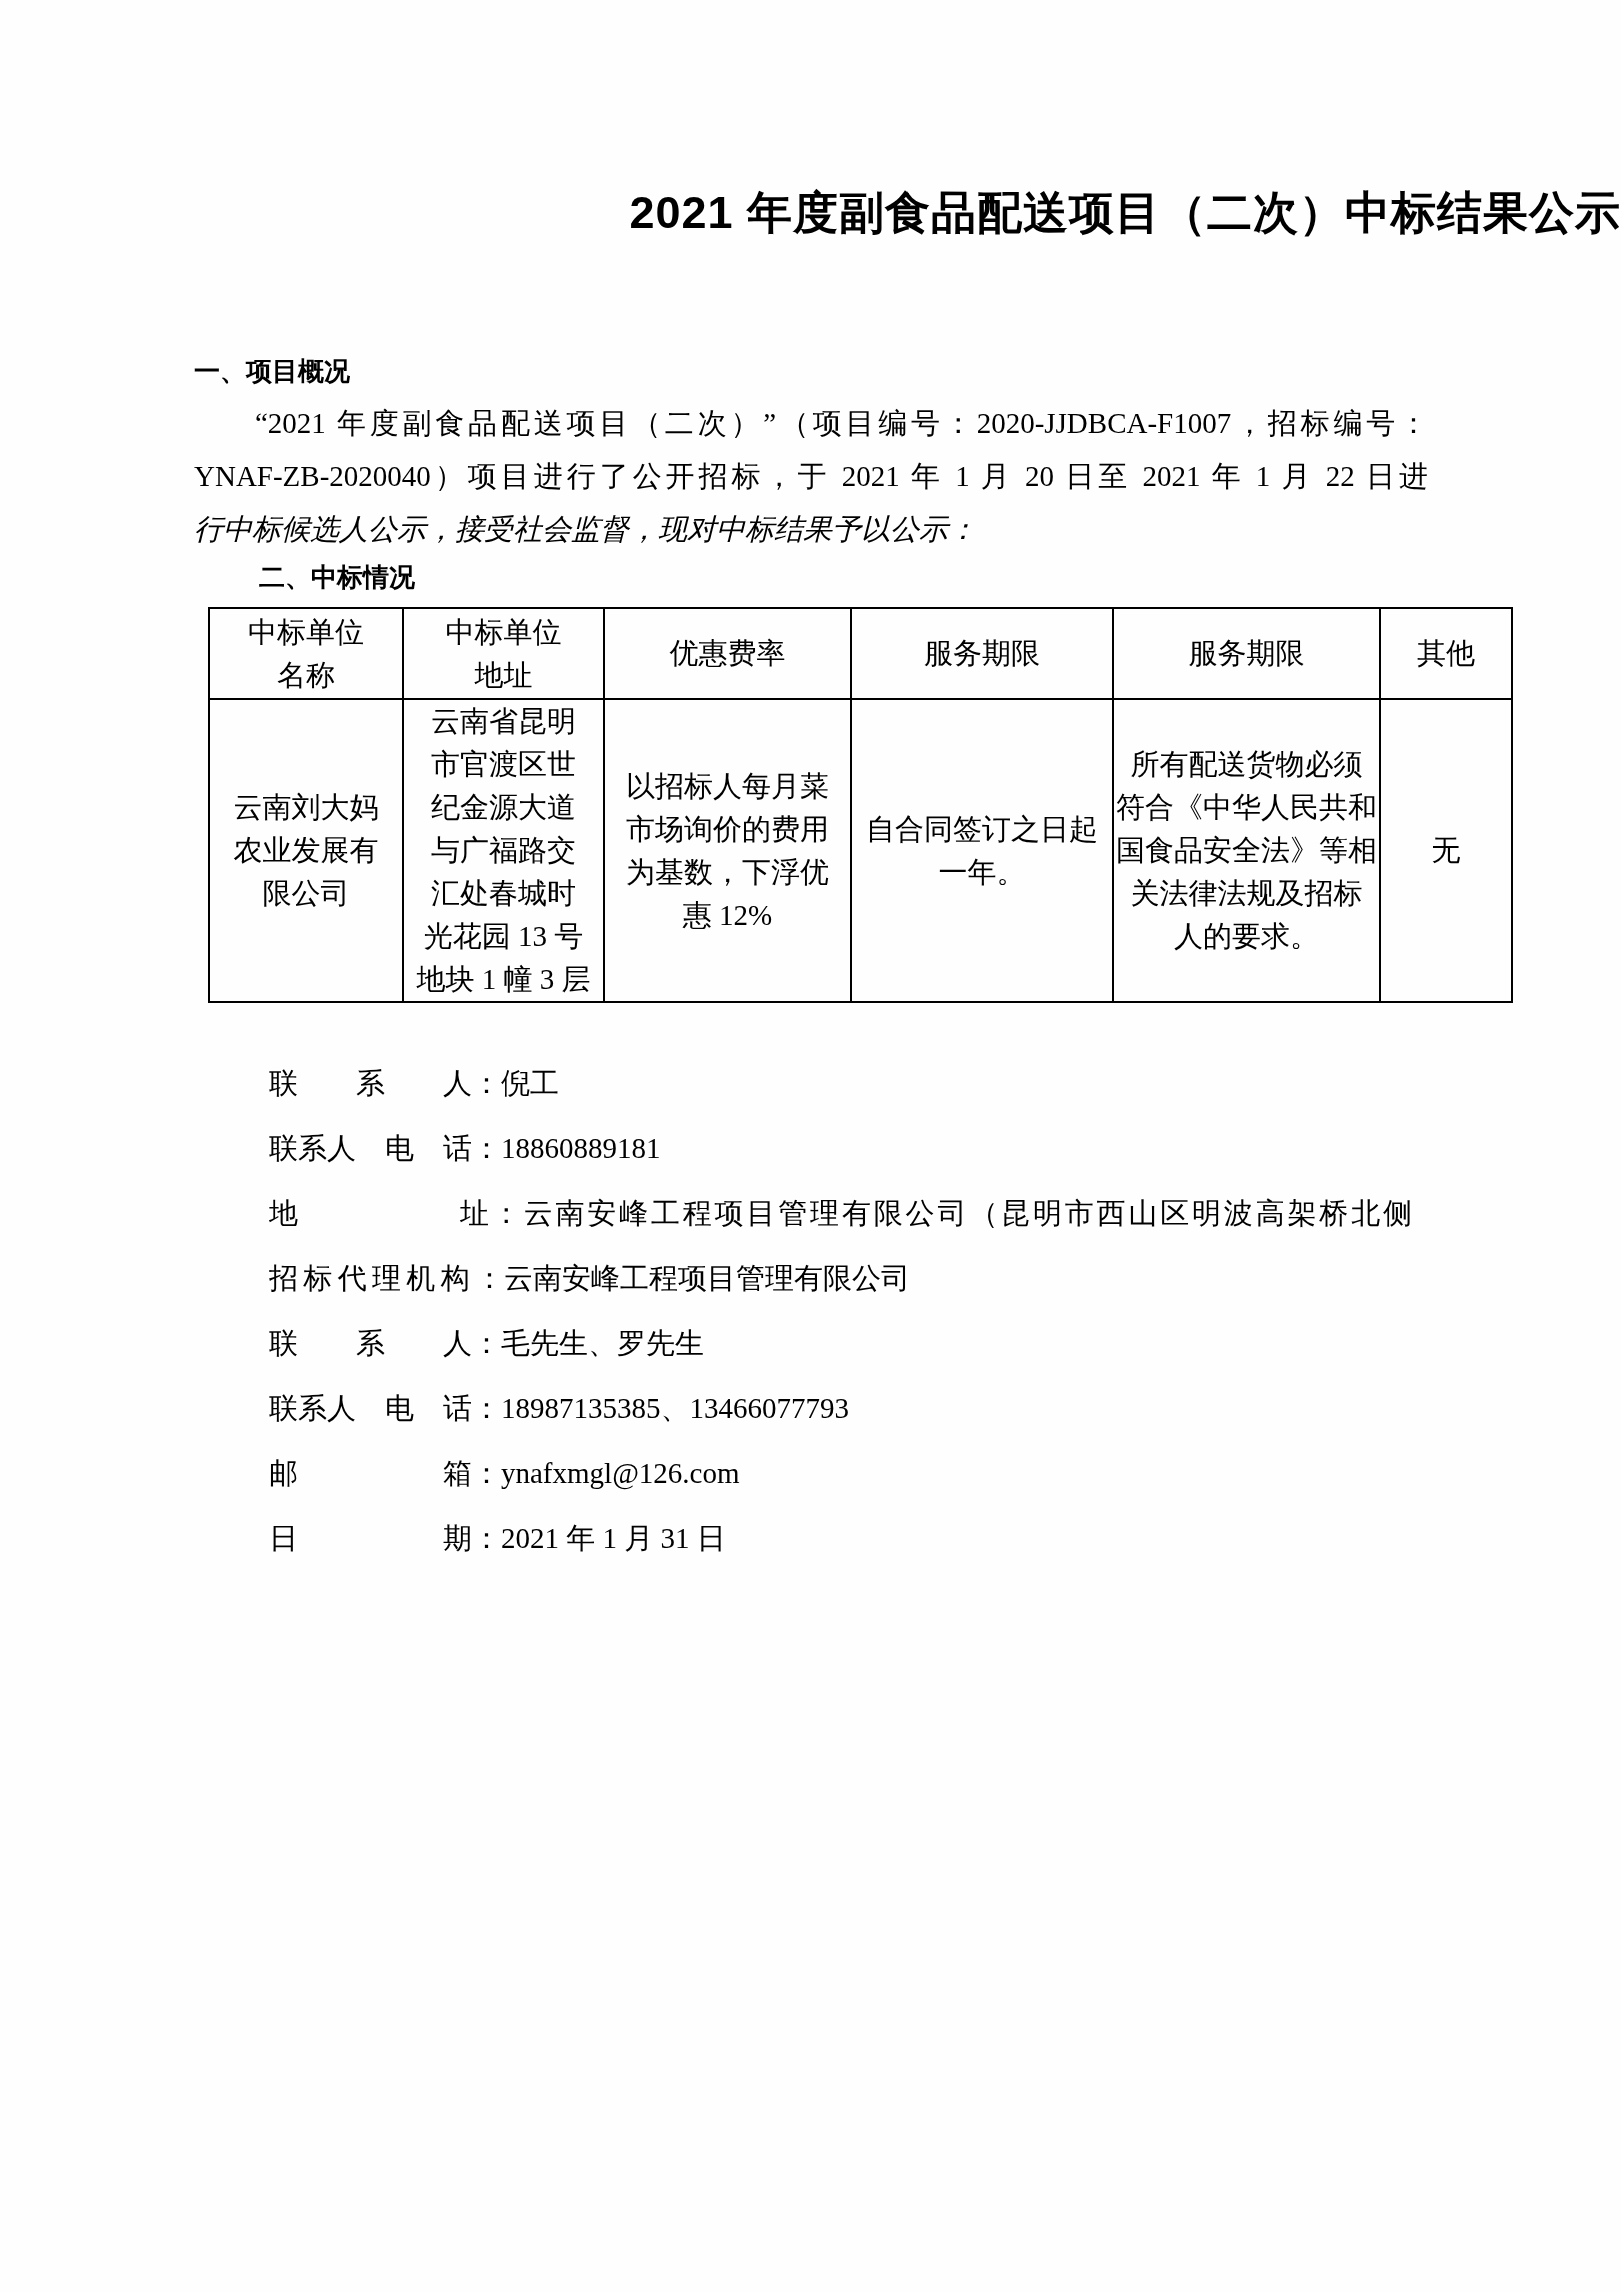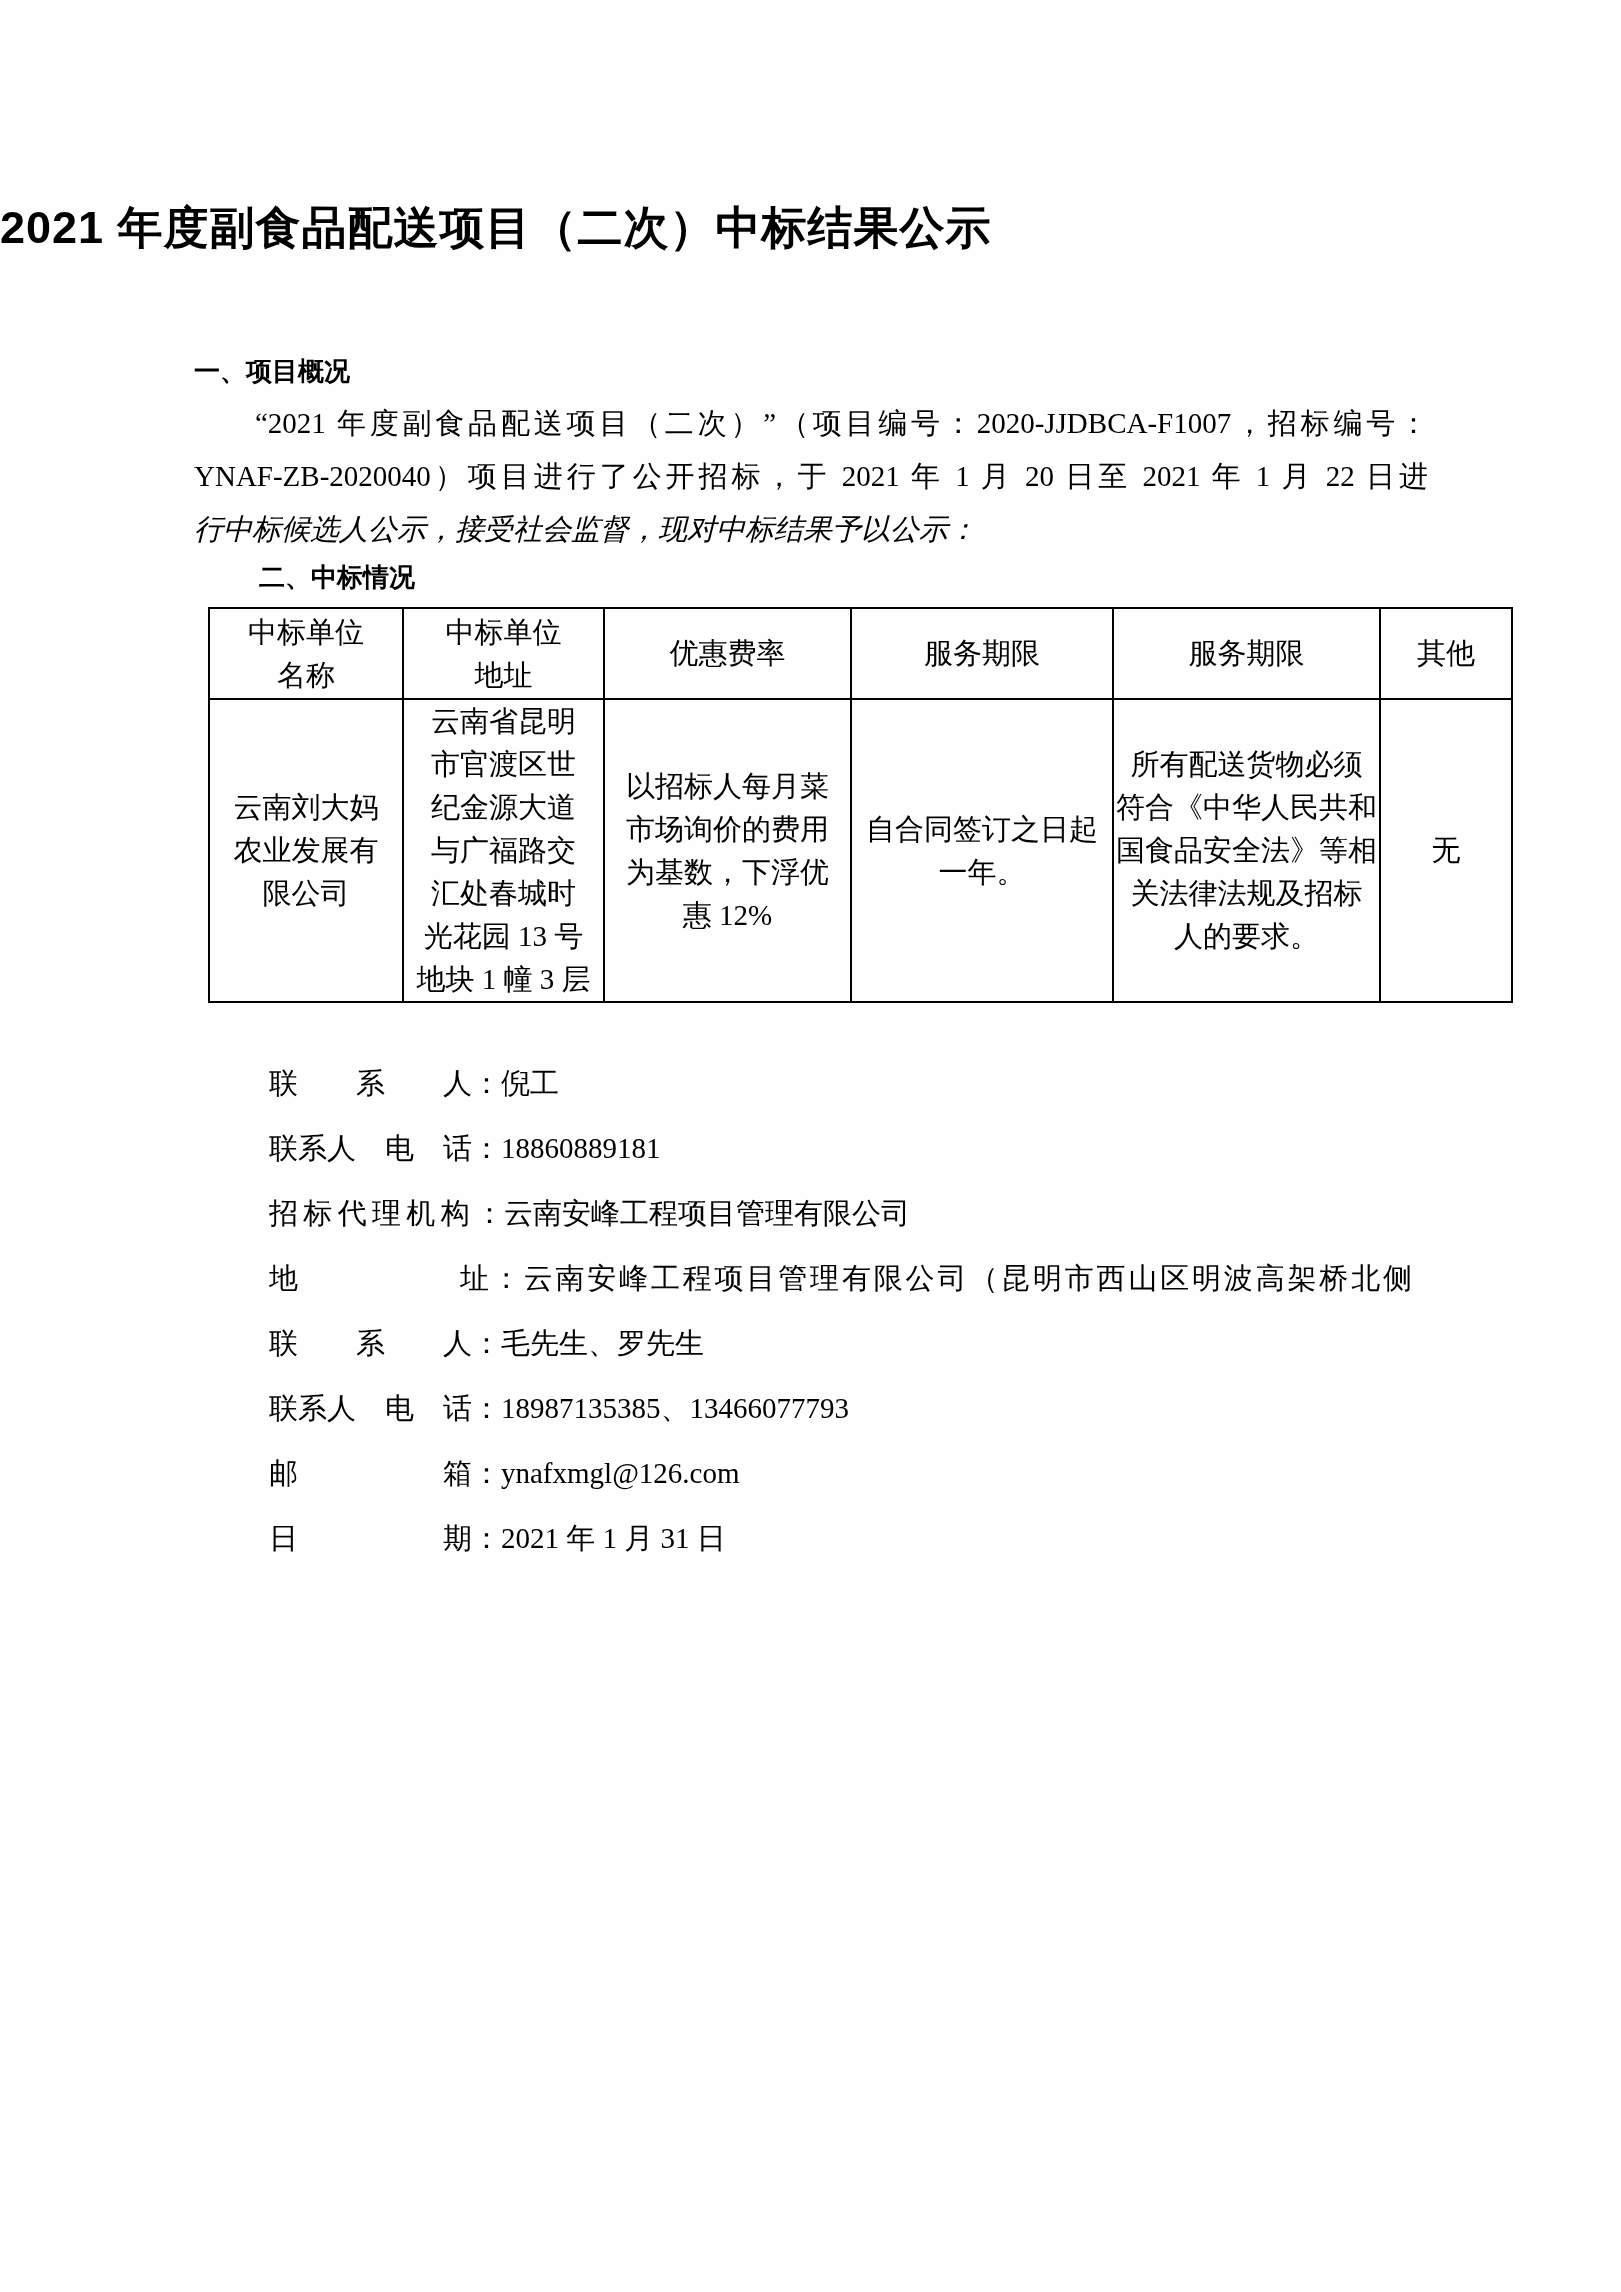--- a/index.html
+++ b/index.html
@@ -7,22 +7,22 @@
     position:relative;
     width:1621px;height:2293px;
     margin:0 auto;
     background:#fffefe;
     color:#000;
     font-family:"Liberation Serif","DejaVu Serif",serif;
     font-size:29px;
     overflow:hidden;
   }
   .doc-title{
-    position:absolute;left:0;right:0;top:202px;
-    text-align:left;
+    position:absolute;left:0;right:0;top:187px;
+    text-align:right;
     font-family:"Liberation Sans","DejaVu Sans",sans-serif;
     font-weight:700;
     font-size:45px;line-height:51px;
     letter-spacing:1px;
   }
   .sec-heading{
     position:absolute;
     font-family:"Liberation Sans","DejaVu Sans",sans-serif;
     font-weight:700;
     font-size:26px;line-height:35px;
@@ -130,22 +130,22 @@
 关法律法规及招标
 人的要求。</td>
         <td>无</td>
       </tr>
     </tbody>
   </table>
 
   <div class="contacts">
     <div class="c-row"><span class="c-label">联　　系　　人：</span><span>倪工</span></div>
     <div class="c-row"><span class="c-label">联系人　电　话：</span><span>18860889181</span></div>
+    <div class="c-row c-just"><span class="c-label">地　　　　　址：</span><span>云南安峰工程项目管理有限公司（昆明市西山区明波高架桥北侧</span></div>
     <div class="c-row"><span class="c-label-wide">招标代理机构：</span><span>云南安峰工程项目管理有限公司</span></div>
-    <div class="c-row c-just"><span class="c-label">地　　　　　址：</span><span>云南安峰工程项目管理有限公司（昆明市西山区明波高架桥北侧</span></div>
     <div class="c-row"><span class="c-label">联　　系　　人：</span><span>毛先生、罗先生</span></div>
     <div class="c-row"><span class="c-label">联系人　电　话：</span><span>18987135385、13466077793</span></div>
     <div class="c-row"><span class="c-label">邮　　　　　箱：</span><span>ynafxmgl@126.com</span></div>
     <div class="c-row"><span class="c-label">日　　　　　期：</span><span>2021 年 1 月 31 日</span></div>
   </div>
 
 </div>
 
 
 </body></html>

